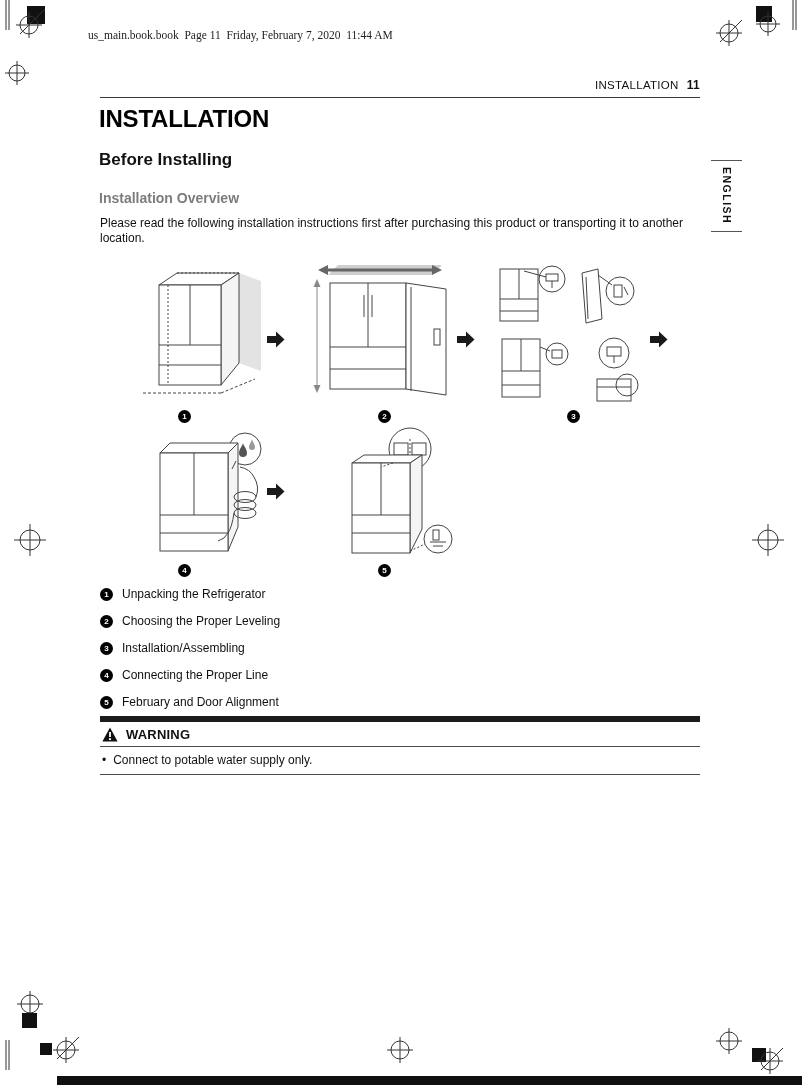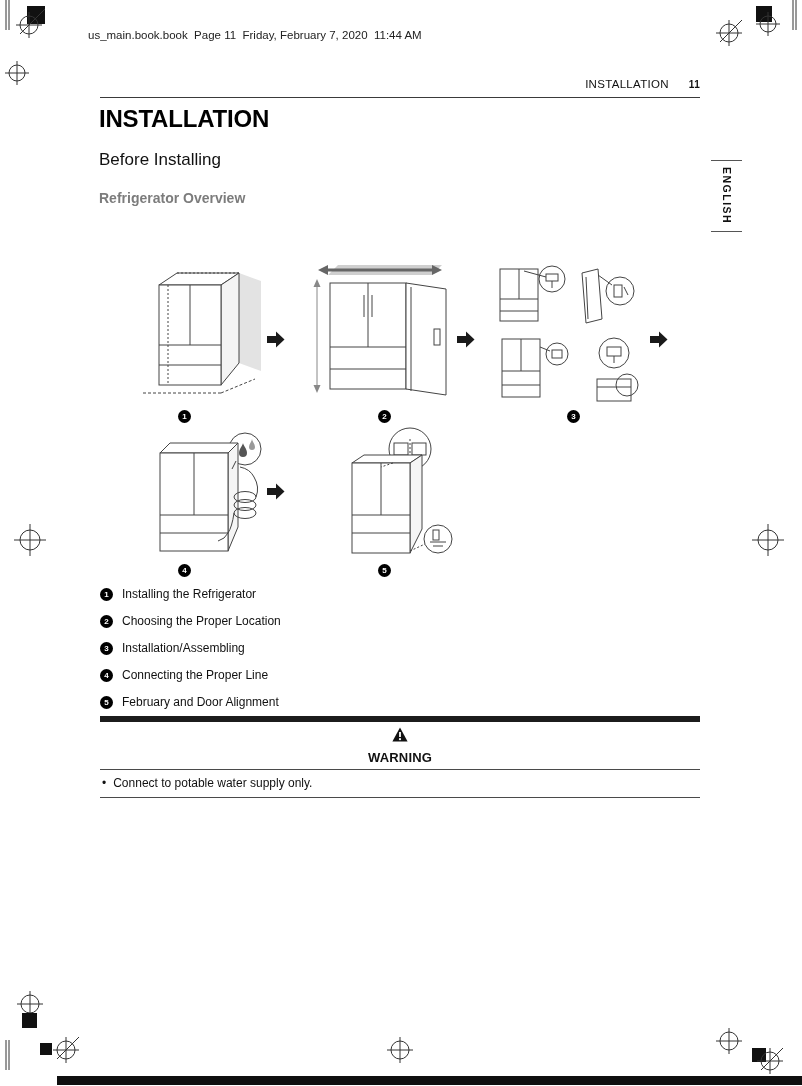--- a/index.html
+++ b/index.html
@@ -3,30 +3,30 @@
 <meta charset="utf-8">
 <style>
   * { margin:0; padding:0; box-sizing:border-box; }
   html,body { background:#fff; }
   .page {
     position:relative; width:802px; height:1086px; background:#fff;
     font-family:"Liberation Sans", sans-serif; color:#111; overflow:hidden;
   }
   .marks { position:absolute; left:0; top:0; pointer-events:none; }
 
-  .file-header { position:absolute; left:88px; top:29px; font-family:Liberation Sans, sans-serif;
+  .file-header { position:absolute; left:88px; top:29px; font-family:Liberation Serif, serif;
     font-size:11.5px; color:#222; white-space:pre; }
 
   .run-head { position:absolute; top:78px; right:102px; font-size:11.5px; color:#111; letter-spacing:.3px; }
-  .run-head .pg { font-weight:700; margin-left:20px; font-size:10px; }
+  .run-head .pg { font-weight:700; margin-left:8px; font-size:12px; }
 
   .rule-top { position:absolute; left:100px; top:97px; width:600px; height:1px; background:#3a3a3a; }
 
   .title    { position:absolute; left:99px;  top:105px; font-size:24px; font-weight:700; color:#000; letter-spacing:-0.2px; }
-  .subtitle { position:absolute; left:99px;  top:150px; font-size:17px; font-weight:400; }
+  .subtitle { position:absolute; left:99px;  top:150px; font-size:17px; font-weight:700; }
   .sec-head { position:absolute; left:99px;  top:190px; font-size:14px; font-weight:700; color:#7c7c7c; }
   .intro    { position:absolute; left:100px; top:216px; width:594px; font-size:12px; line-height:14.8px; color:#111; }
 
   .figs { position:absolute; left:100px; top:255px; width:600px; height:330px; }
   .fig  { position:absolute; }
   .fig svg { display:block; }
   .fig-badge { position:absolute; width:13px; height:13px; border-radius:50%; background:#000; color:#fff;
     font-size:8px; font-weight:700; line-height:13px; text-align:center; }
   .arrow { position:absolute; width:18px; height:17px; }
 
@@ -36,21 +36,21 @@
   .f4{left:52px;  top:176px;} .b4{left:78px;  top:309px;} .a4{left:167px; top:228px;}
   .f5{left:238px; top:172px;} .b5{left:278px; top:309px;}
 
   .steps { position:absolute; left:100px; top:587px; }
   .step  { display:flex; align-items:center; height:14px; margin-bottom:13px; font-size:12px; color:#111; }
   .step .badge { flex:0 0 13px; width:13px; height:13px; border-radius:50%; background:#000; color:#fff;
     font-size:8px; font-weight:700; line-height:13px; text-align:center; margin-right:9px; }
 
   .warning  { position:absolute; left:100px; top:716px; width:600px; }
   .warn-bar { height:6px; background:#1c1c1c; }
-  .warn-head{ display:flex; align-items:center; gap:8px; padding:5px 2px 4px;flex-direction:column; }
+  .warn-head{ display:flex; align-items:center; gap:8px; padding:5px 2px 4px; }
   .warn-title{ font-size:13px; font-weight:700; letter-spacing:.2px; }
   .thin     { height:1px; background:#4a4a4a; }
   .warn-item{ display:flex; gap:7px; padding:6px 2px 7px; font-size:12px; }
 
   .lang-tab { position:absolute; left:711px; top:160px; width:31px; height:72px;
     border-top:1px solid #555; border-bottom:1px solid #555;
     display:flex; align-items:center; justify-content:center; }
   .lang-tab span { writing-mode:vertical-rl; font-size:10.5px; font-weight:700; letter-spacing:1.5px; color:#111; }
 
   .bottom-bar { position:absolute; left:57px; top:1076px; width:745px; height:9px; background:#101010; }
@@ -115,21 +115,22 @@
 
   <div class="file-header">us_main.book.book  Page 11  Friday, February 7, 2020  11:44 AM</div>
 
   <div class="run-head">
     <span>INSTALLATION</span><span class="pg">11</span>
   </div>
   <div class="rule-top"></div>
 
   <h1 class="title">INSTALLATION</h1>
   <h2 class="subtitle">Before Installing</h2>
-  <h3 class="sec-head">Refrigerator Overview</h3>
+  <h3 class="sec-head">Installation Overview</h3>
+  <p class="intro">Please read the following installation instructions first after purchasing this product or transporting it to another location.</p>
 
   <div class="figs">
 
     <div class="fig f1">
       <svg width="130" height="140" viewBox="0 0 130 140">
         <g stroke="#444" fill="none" stroke-width="1">
           <polygon points="86,18 104,6 126,14 126,104 104,96" fill="#e3e3e3" stroke="none"></polygon>
           <polygon points="24,18 42,6 104,6 86,18" fill="#fff"></polygon>
           <polygon points="86,18 104,6 104,96 86,118" fill="#f4f4f4"></polygon>
           <rect x="24" y="18" width="62" height="100" fill="#fff"></rect>
@@ -264,25 +265,25 @@
           <line x1="72" y1="124" x2="87" y2="117" stroke-dasharray="2,2"></line>
         </g>
       </svg>
     </div>
     <span class="fig-badge b5">5</span>
   </div>
 
   <div class="steps">
     <div class="step">
       <span class="badge">1</span>
-      <span>Installing the Refrigerator</span>
+      <span>Unpacking the Refrigerator</span>
     </div>
     <div class="step">
       <span class="badge">2</span>
-      <span>Choosing the Proper Location</span>
+      <span>Choosing the Proper Leveling</span>
     </div>
     <div class="step">
       <span class="badge">3</span>
       <span>Installation/Assembling</span>
     </div>
     <div class="step">
       <span class="badge">4</span>
       <span>Connecting the Proper Line</span>
     </div>
     <div class="step">

